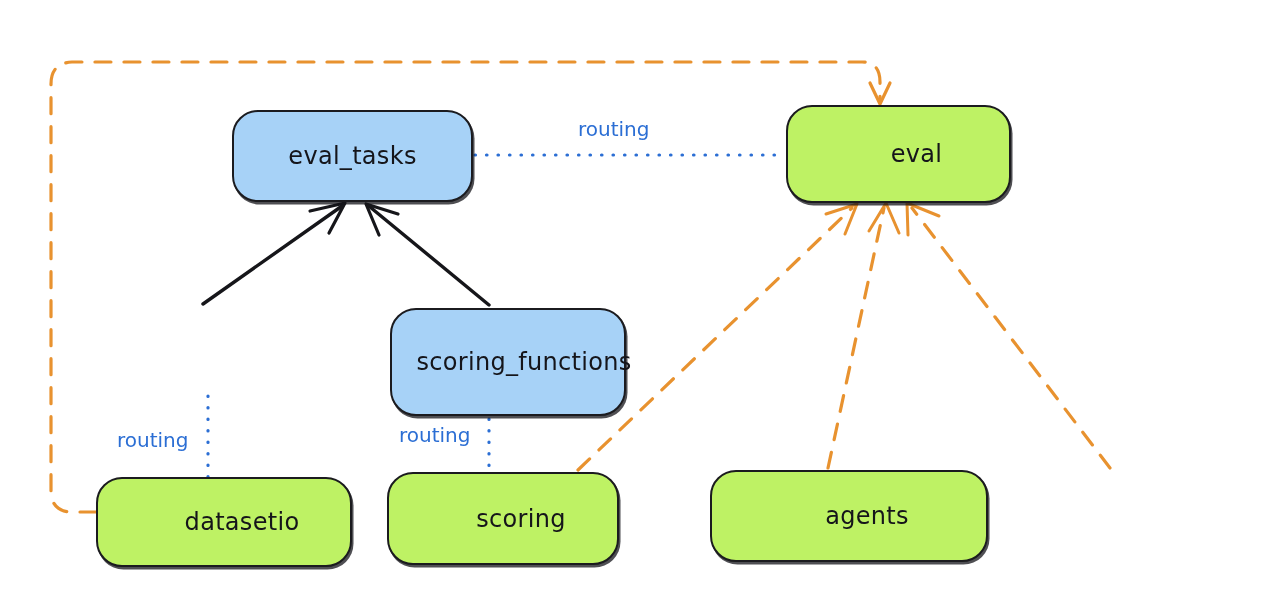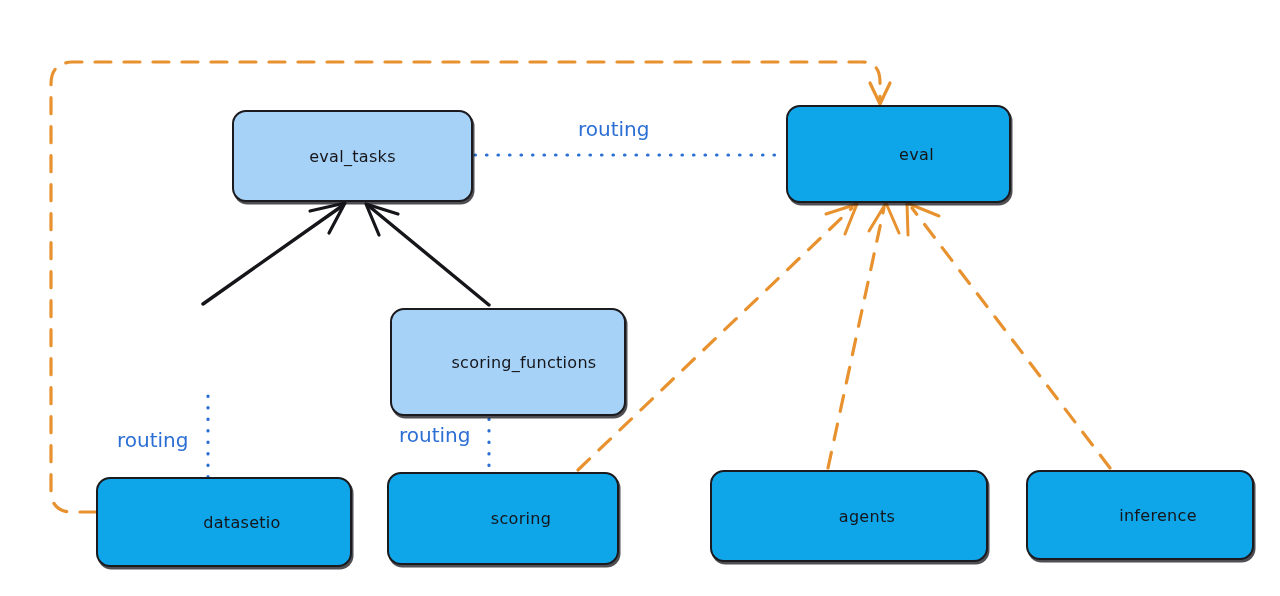--- a/index.html
+++ b/index.html
@@ -26,30 +26,30 @@
     height: 596px;
     pointer-events: none;
   }
   .node {
     position: absolute;
     box-sizing: border-box;
     display: flex;
     align-items: center;
     justify-content: center;
     border: 2.6px solid #1b1b1f;
-    border-radius: 14px;
+    border-radius: 26px;
     font-family: "DejaVu Sans", sans-serif;
-    font-size: 16px;
+    font-size: 24px;
     letter-spacing: 0.3px;
     color: #15151a;
     text-align: left;
     box-shadow: 1.5px 2.5px 0 rgba(20,20,25,0.75);
   }
   .node.blue  { background: #a7d2f7; }
-  .node.green { background: #0ea5e9; padding-left: 36px; }
+  .node.green { background: #bef264; padding-left: 36px; }
   .edge-label {
     position: absolute;
     font-family: "DejaVu Sans", sans-serif;
     font-size: 20px;
     color: #2b6ed4;
     white-space: nowrap;
   }
 </style>
 </head>
 <body>
@@ -119,23 +119,20 @@
   </div>
 
   <div class="node green" style="left:387px; top:472px; width:232px; height:93px;">
     <span>scoring</span>
   </div>
 
   <div class="node green" style="left:710px; top:470px; width:278px; height:92px;">
     <span>agents</span>
   </div>
 
-  <div class="node green" style="left:1026px; top:470px; width:228px; height:90px;">
-    <span>inference</span>
-  </div>
 
   <div class="edge-label" style="left:578px; top:117px;">routing</div>
 
   <div class="edge-label" style="left:117px; top:428px;">routing</div>
 
   <div class="edge-label" style="left:399px; top:423px;">routing</div>
 
 </div>
 
 </body></html>

